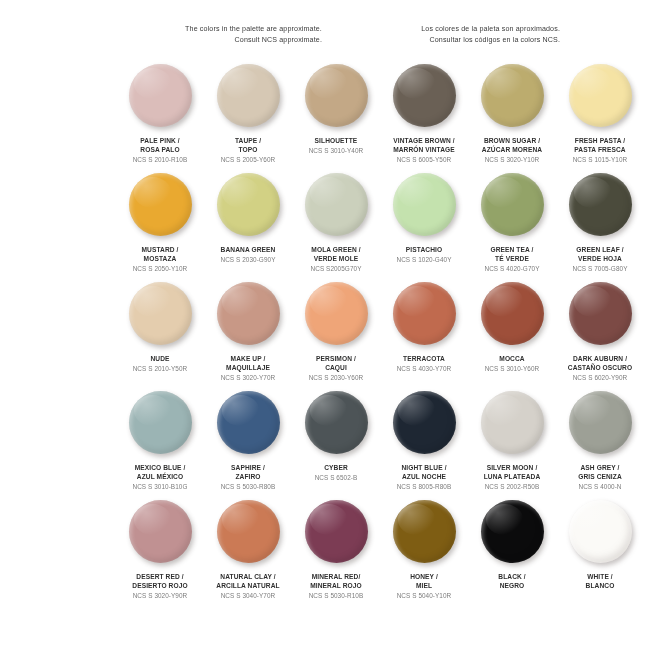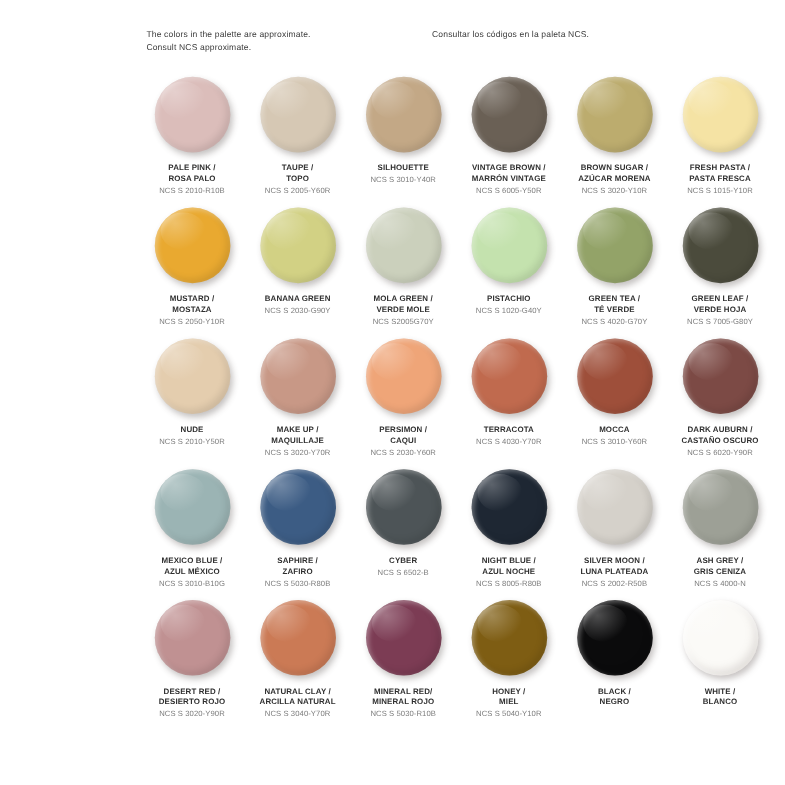--- a/index.html
+++ b/index.html
@@ -23,20 +23,21 @@
   }
 
   
   .notes {
     position: absolute;
     top: 24px;
     left: 122px;
     width: 470px;
     display: flex;
     gap: 38px;
+    text-align: right;
   }
   .note {
     width: 200px;
     font-size: 7.1px;
     line-height: 1.62;
     color: #3a3a3a;
     letter-spacing: 0.02em;
   }
   .note span { display: block; white-space: nowrap; }
 
@@ -121,21 +122,22 @@
 <body>
 
 <div id="sheet">
 
   <div class="notes">
     <div class="note">
       <span>The colors in the palette are approximate.</span>
       <span>Consult NCS approximate.</span>
     </div>
     <div class="note">
-      <span>Consultar los códigos en la paleta NCS.</span>
+      <span>Los colores de la paleta son aproximados.</span>
+      <span>Consultar los códigos en la colors NCS.</span>
     </div>
   </div>
 
   <div class="grid" id="swatch-grid">
       <div class="cell">
         <div class="swatch-wrap">
           <div class="swatch" style="background: rgb(219, 189, 186);"></div>
         </div>
         <div class="labels">
           <div class="name">PALE PINK /</div>

